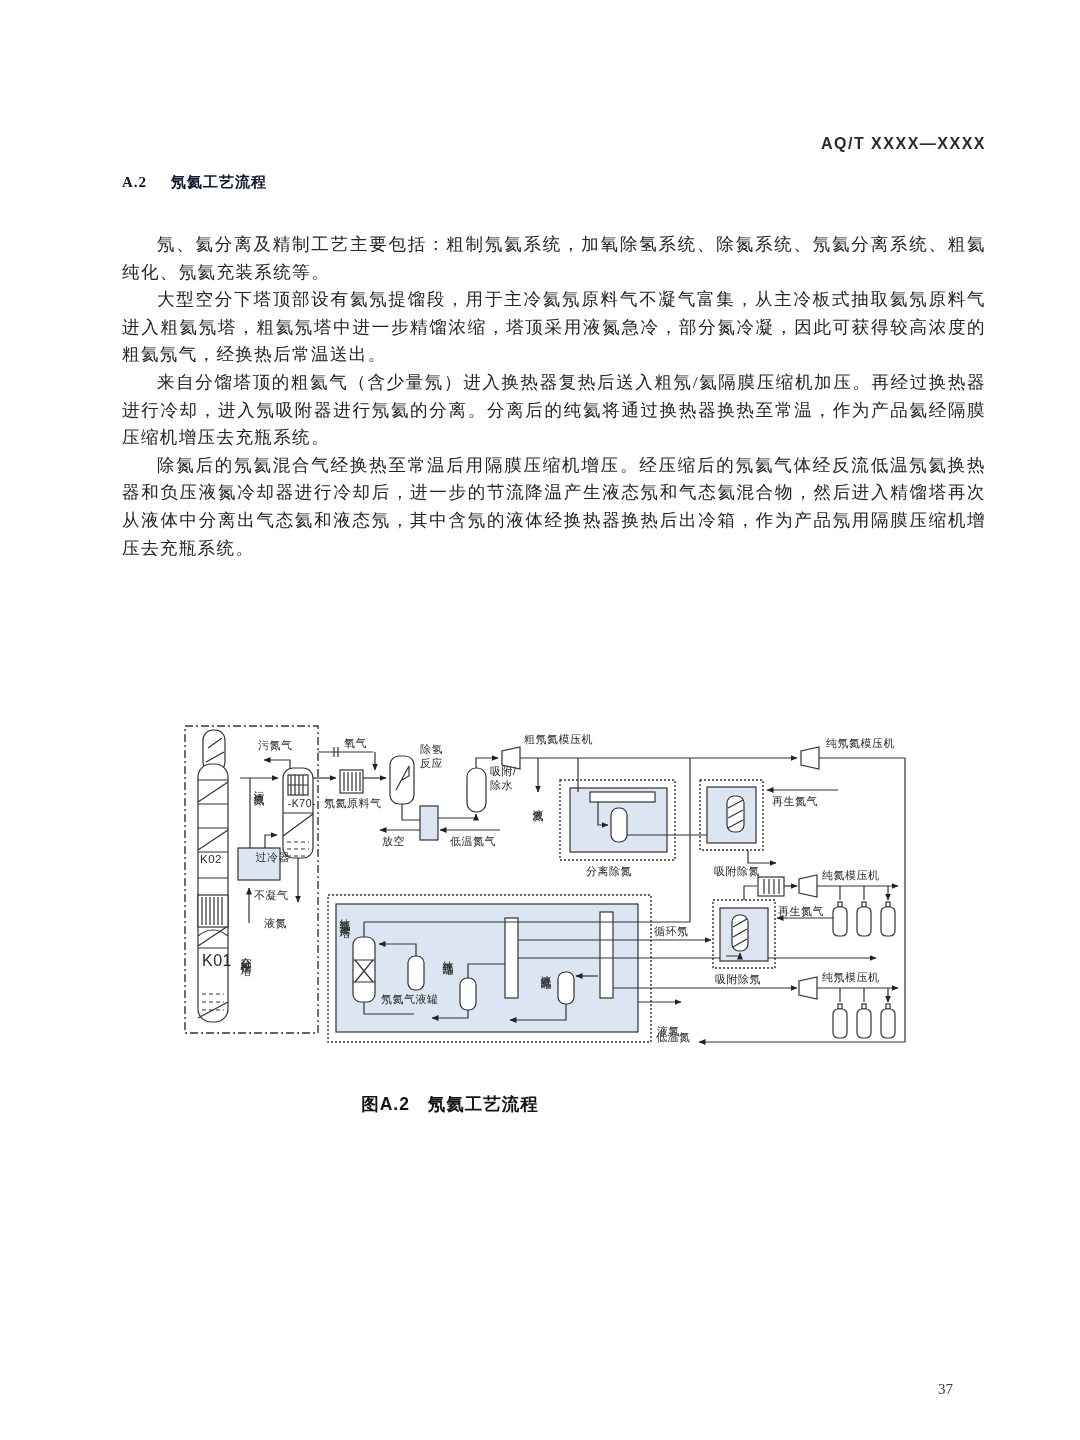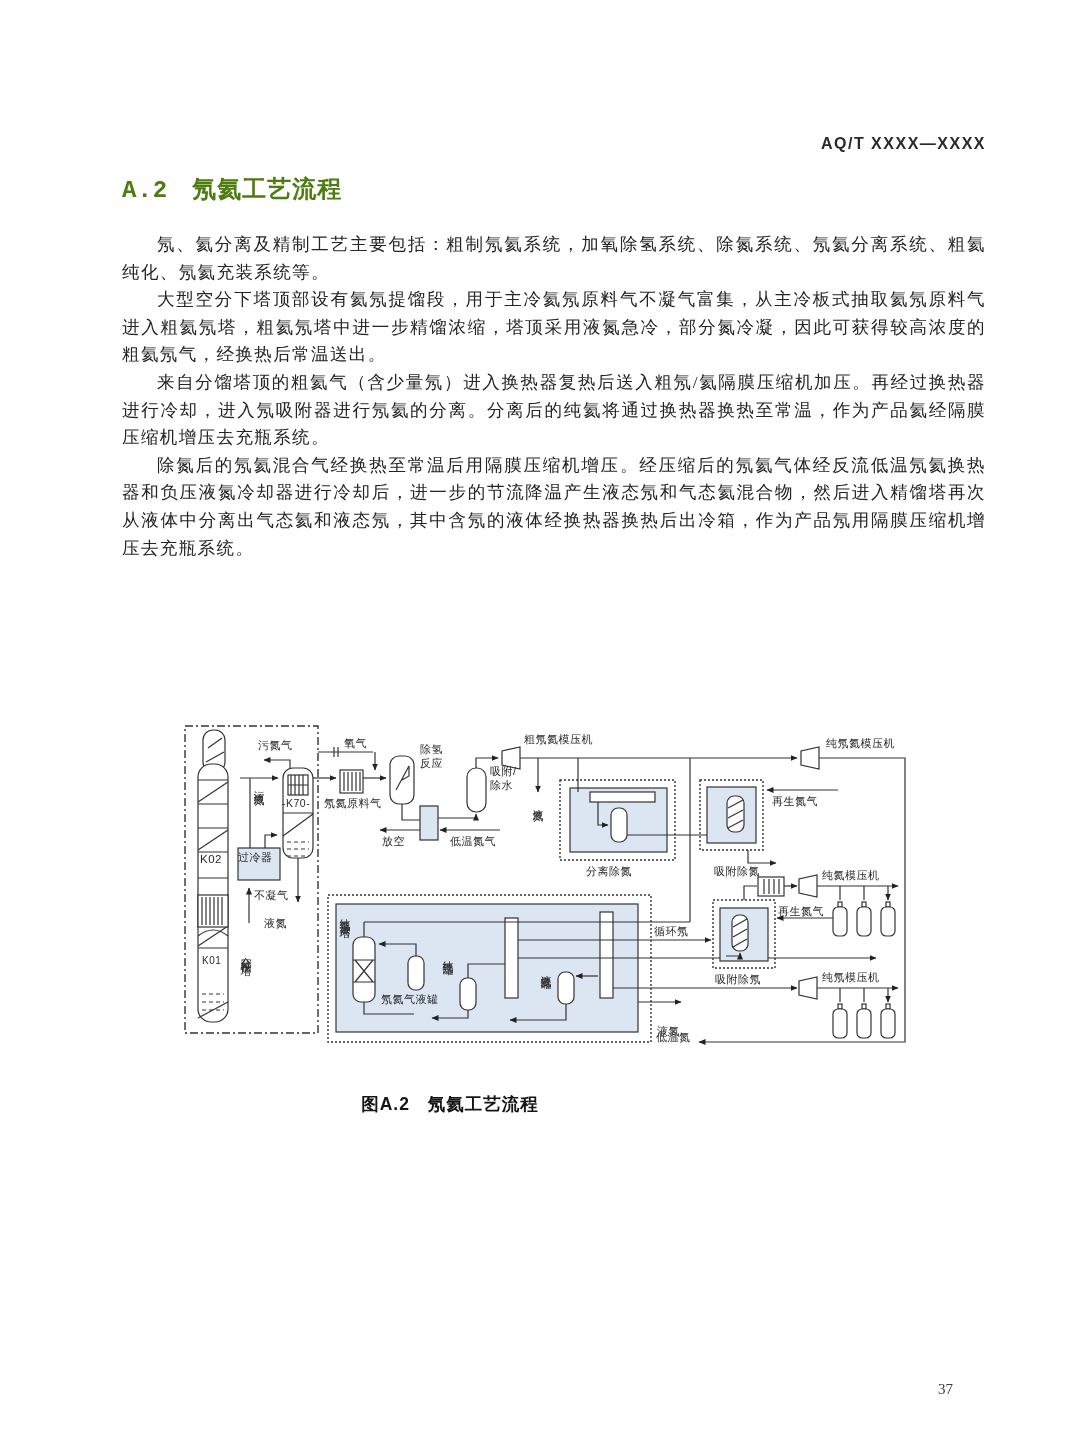--- a/index.html
+++ b/index.html
@@ -8,39 +8,39 @@
     background:#ffffff; overflow:hidden;
     font-family:"Liberation Serif", serif; color:#222;
   }
   .docnum {
     position:absolute; top:135px; right:94px;
     font-family:"Liberation Sans", sans-serif; font-weight:600;
     font-size:16px; letter-spacing:1.5px; color:#2a2a2a;
   }
   .heading {
     position:absolute; top:173px; left:122px;
-    font-family:Liberation Mono, monospace; font-weight:bold;
-    font-size:24px; color:#4d7c0f; letter-spacing:1px;
+    font-family:Liberation Serif, serif; font-weight:bold;
+    font-size:15px; color:#0f172a; letter-spacing:1px;
   }
   .heading .num { margin-right:24px; }
   .bodytext {
     position:absolute; left:122px; top:231px; width:864px;
     font-size:17.5px; line-height:27.6px; letter-spacing:1.4px;
     text-align:justify; color:#242424;
   }
   .bodytext p { margin:0; text-indent:2em; }
   .figure { position:absolute; left:178px; top:718px; width:760px; height:350px; }
   .figure svg { position:absolute; left:0; top:0; }
   .lbl {
     position:absolute; font-family:"Liberation Sans", sans-serif;
     font-size:11px; line-height:14px; color:#2a2a2a;
     letter-spacing:0.5px; white-space:pre-line;
   }
   .vlbl { writing-mode:vertical-rl; text-orientation:upright; letter-spacing:2px; line-height:12px; }
-  .ctr { text-align:left; }
+  .ctr { text-align:right; }
   .caption {
     position:absolute; top:1092px; left:0; width:900px; text-align:center;
     font-family:"Liberation Sans", sans-serif; font-weight:bold;
     font-size:17.5px; color:#141414; letter-spacing:1px;
   }
   .caption .fig { margin-right:18px; }
   .pagenum {
     position:absolute; top:1381px; left:938px;
     font-size:15px; color:#3a3a3a;
   }
@@ -232,21 +232,21 @@
   <div class="lbl vlbl" style="left:354px; top:82px;">液氮</div>
   <div class="lbl" style="left:204px; top:116px;">放空</div>
   <div class="lbl" style="left:272px; top:116px;">低温氮气</div>
   <div class="lbl" style="left:408px; top:146px;">分离除氮</div>
   <div class="lbl" style="left:594px; top:76px;">再生氮气</div>
   <div class="lbl" style="left:520px; top:146px;padding-left:16px;">吸附除氮</div>
   <div class="lbl" style="left:22px; top:134px; font-size:11.5px;">K02</div>
   <div class="lbl ctr" style="left:60px; top:132px; width:52px;">过冷器</div>
   <div class="lbl" style="left:76px; top:170px;">不凝气</div>
   <div class="lbl" style="left:86px; top:198px;">液氮</div>
-  <div class="lbl" style="left:24px; top:236px; font-size:10px;">K01</div>
+  <div class="lbl" style="left:24px; top:236px; font-size:16px;">K01</div>
   <div class="lbl vlbl" style="left:62px; top:230px;">空分精馏塔</div>
   <div class="lbl vlbl" style="left:161px; top:192px;">纯氖分离塔</div>
   <div class="lbl" style="left:203px; top:274px;">氖氦气液罐</div>
   <div class="lbl vlbl" style="left:264px; top:234px;">纯氖罐</div>
   <div class="lbl vlbl" style="left:362px; top:248px;">液氦罐</div>
   <div class="lbl" style="left:476px; top:206px;">循环氖</div>
   <div class="lbl" style="left:478px; top:303px;margin-top:9px;">低温氮</div>
   <div class="lbl" style="left:479px; top:306px;">液氮</div>
   <div class="lbl" style="left:537px; top:254px;">吸附除氖</div>
   <div class="lbl" style="left:600px; top:186px;">再生氮气</div>

